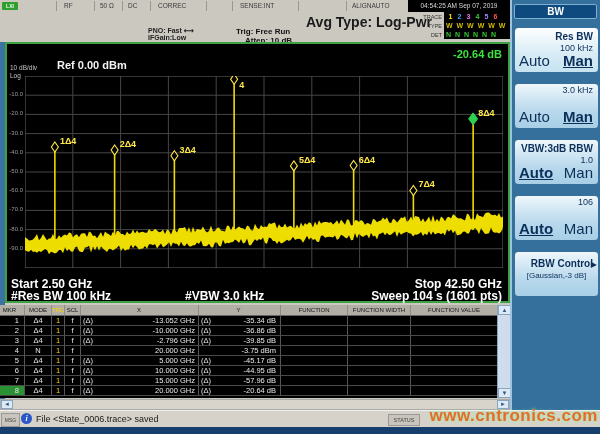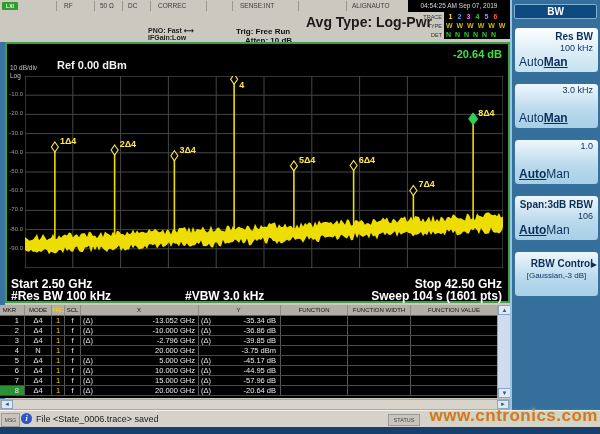--- a/index.html
+++ b/index.html
@@ -76,22 +76,22 @@
   
   .menu{left:510px;top:0;width:106px;height:410px;background:#35709d;border-left:2px solid #9cc4de;box-sizing:border-box;}
   .menu-title{position:absolute;left:2px;top:4px;width:83px;height:15px;background:#0f4a7e;
               border:1px solid #7fb0d4;box-sizing:border-box;color:#fff;font-size:10px;
               font-weight:bold;text-align:center;line-height:14px;border-radius:2px;}
   .sk-btn{position:absolute;left:2px;width:85px;height:46px;border:1px solid #39719c;border-radius:4px;
           background:linear-gradient(#eef7fc,#b9d9ec 60%,#a7cfe6);box-sizing:border-box;}
   .sk-btn.sel{background:linear-gradient(#fdfeff,#d8ecf6 60%,#c6e2f0);}
   .sk-title{text-align:right;padding:3px 5px 0 0;font-size:10px;font-weight:bold;color:#0c2f5a;white-space:nowrap;overflow:hidden;}
   .sk-value{text-align:right;padding:1px 5px 0 0;font-size:9px;color:#0c2f5a;}
-  .sk-bottom{position:absolute;left:0;right:0;bottom:3px;display:flex;
-             padding:0 5px 0 4px;font-size:12px;color:#0c2f5a;}
+  .sk-bottom{position:absolute;left:0;right:0;bottom:3px;display:flex;justify-content:space-between;
+             padding:0 5px 0 4px;font-size:15px;color:#0c2f5a;}
   .sk-arrow{position:absolute;right:1px;top:8px;font-size:8px;color:#0c2f5a;}
   .sk-sub{font-size:8px;color:#0c2f5a;text-align:center;padding-top:2px;}
   .u{text-decoration:underline;font-weight:bold;}
   
   .watermark{right:2px;top:406px;font-size:17px;font-weight:bold;color:#e8641e;opacity:.92;
              text-shadow:0 0 2px #a8e8a8,0 0 4px #a8e8a8;z-index:30;letter-spacing:.5px;}
 </style>
 </head>
 <body>
 
@@ -395,29 +395,29 @@
 
     <div class="sk-btn" style="top:83px">
       <div class="sk-value">3.0 kHz</div>
       <div class="sk-bottom">
           <span class="sk-left">Auto</span>
           <span class="sk-right u">Man</span>
         </div>
     </div>
 
     <div class="sk-btn" style="top:139px">
+      <div class="sk-title">VBW:3dB RBW</div>
       <div class="sk-value">1.0</div>
       <div class="sk-bottom">
           <span class="sk-left u">Auto</span>
           <span class="sk-right">Man</span>
         </div>
     </div>
 
     <div class="sk-btn" style="top:195px">
-      <div class="sk-title">Span:3dB RBW</div>
       <div class="sk-value">106</div>
       <div class="sk-bottom">
           <span class="sk-left u">Auto</span>
           <span class="sk-right">Man</span>
         </div>
     </div>
 
     <div class="sk-btn" style="top:251px">
       <div class="sk-title" style="padding-top:6px">RBW Control</div>
       <div class="sk-arrow">▶</div>

